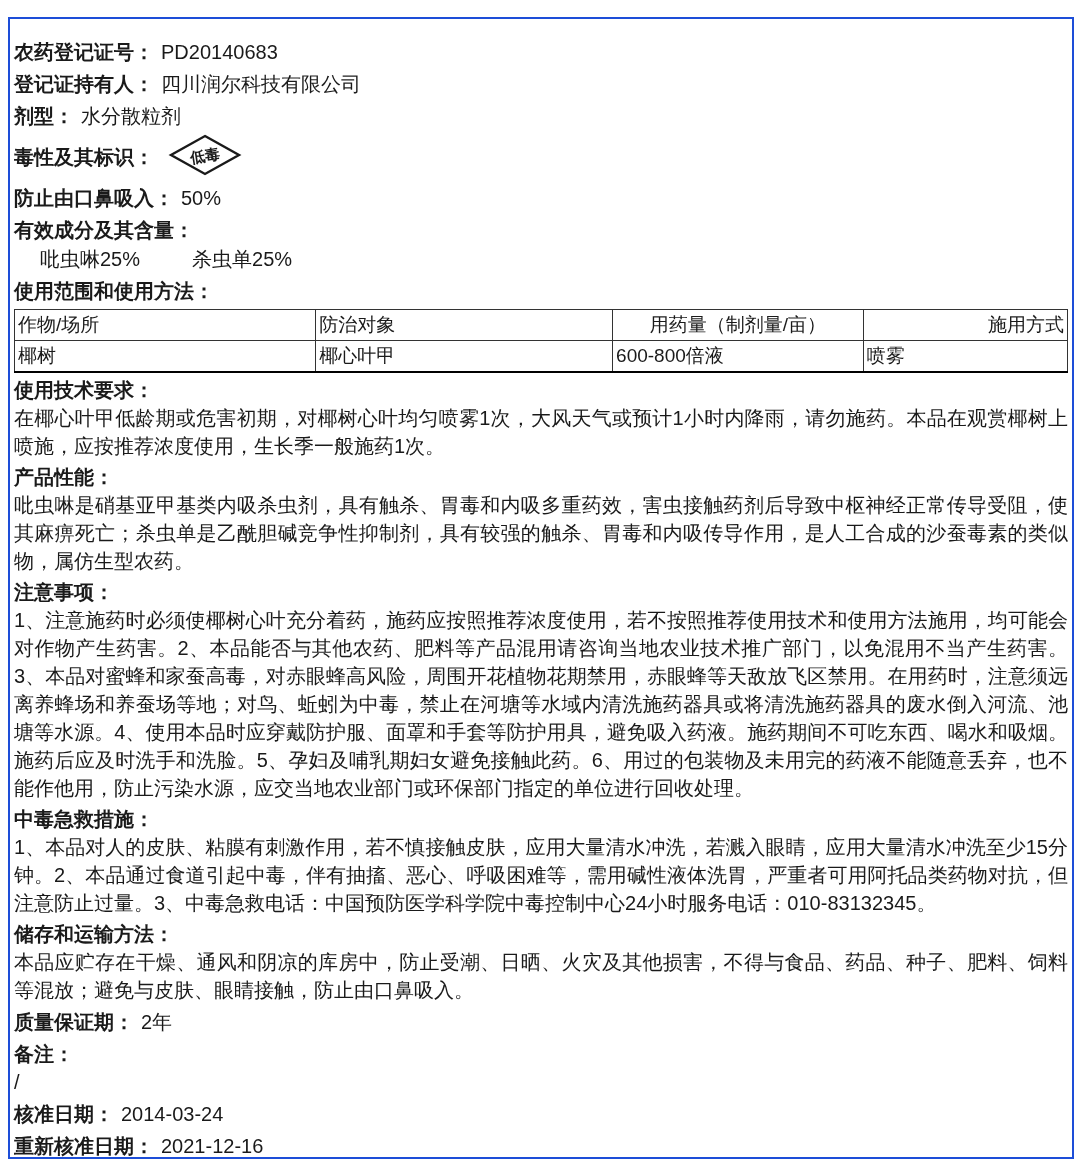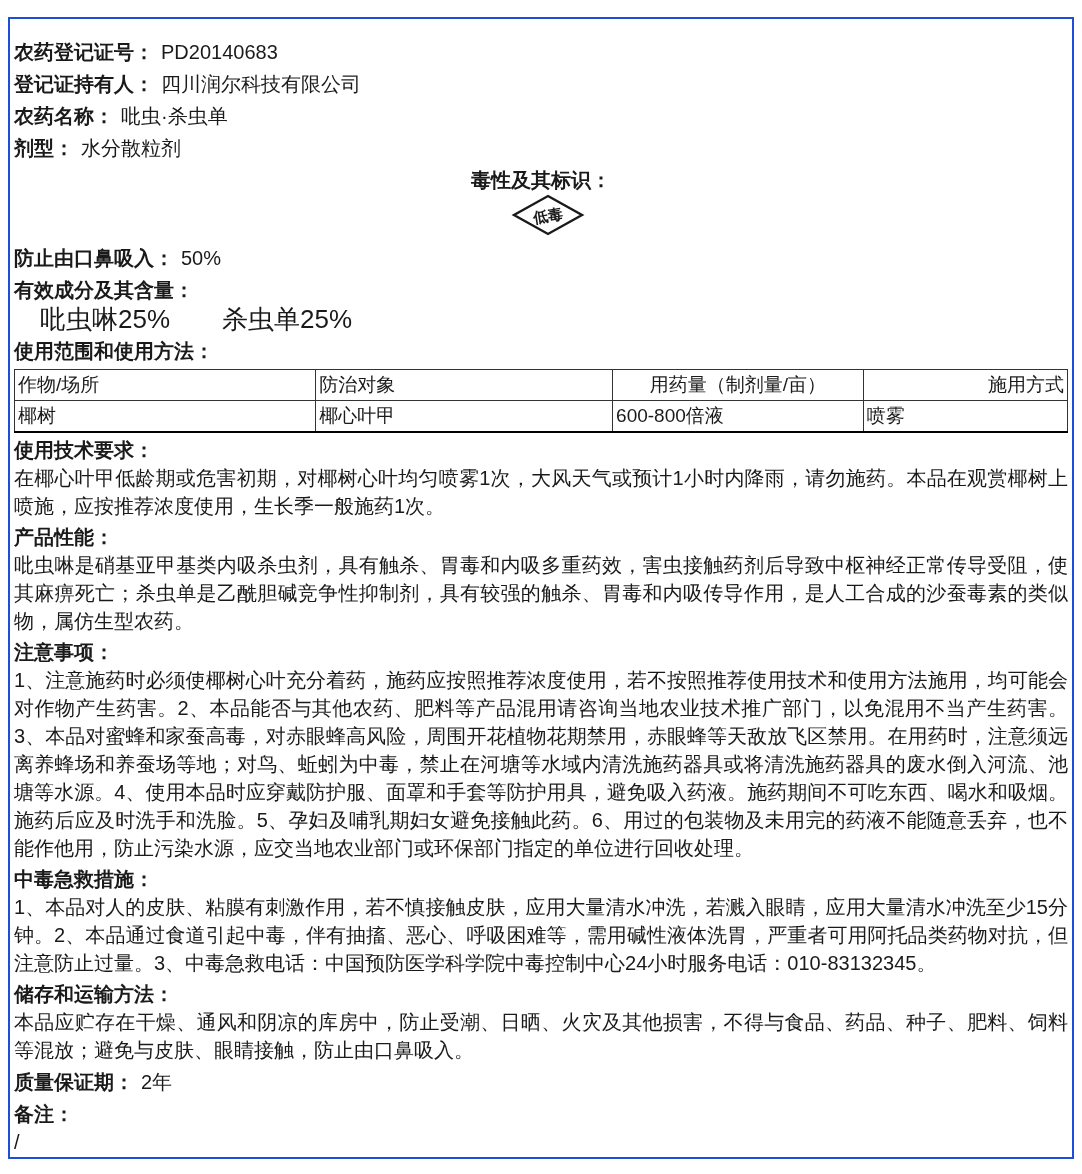--- a/index.html
+++ b/index.html
@@ -16,26 +16,26 @@
     width:1066px;height:1142px;
     box-sizing:border-box;
     border:2px solid #1d4ed8;
     padding:15px 4px 0 4px;
     overflow:hidden;
     background:#ffffff;
   }
   .field{font-size:20px;line-height:28px;margin:4px 0;}
   .field .label{font-weight:bold;}
   .field .value{margin-left:7px;}
-  .tox-row{display:flex;align-items:center;margin:3px 0 2px 0;flex-direction:column;}
+  .tox-row{display:flex;align-items:center;margin:3px 0 2px 0;}
   .tox-row .label{font-size:20px;font-weight:bold;line-height:28px;}
   .tox-icon{margin-left:14px;display:inline-block;}
   .sec-title{font-size:20px;font-weight:bold;line-height:28px;margin:3px 0 0 0;}
   .para{font-size:20px;line-height:28px;text-align:justify;margin:0;}
-  .ingredients{font-size:26px;line-height:29px;padding-left:26px;margin:1px 0;}
+  .ingredients{font-size:20px;line-height:29px;padding-left:26px;margin:1px 0;}
   .ing-item{margin-right:52px;}
   table.usage{
     width:100%;
     border-collapse:collapse;
     margin:4px 0 3px 0;
     border:1px solid #333333;
     border-bottom:2px solid #000000;
   }
   table.usage td{
     border:1px solid #333333;
@@ -54,23 +54,20 @@
   <div class="sheet">
 
     <div class="field">
       <span class="label">农药登记证号：</span><span class="value">PD20140683</span>
     </div>
 
     <div class="field">
       <span class="label">登记证持有人：</span><span class="value">四川润尔科技有限公司</span>
     </div>
 
-    <div class="field">
-      <span class="label">农药名称：</span><span class="value">吡虫·杀虫单</span>
-    </div>
 
     <div class="field">
       <span class="label">剂型：</span><span class="value">水分散粒剂</span>
     </div>
 
     <div class="tox-row">
       <span class="label">毒性及其标识：</span>
       <span class="tox-icon">
         <svg width="74" height="42" viewBox="0 0 74 42">
           <polygon points="37,2 71,21 37,40 3,21" fill="none" stroke="#1a1a1a" stroke-width="2.4"></polygon>

